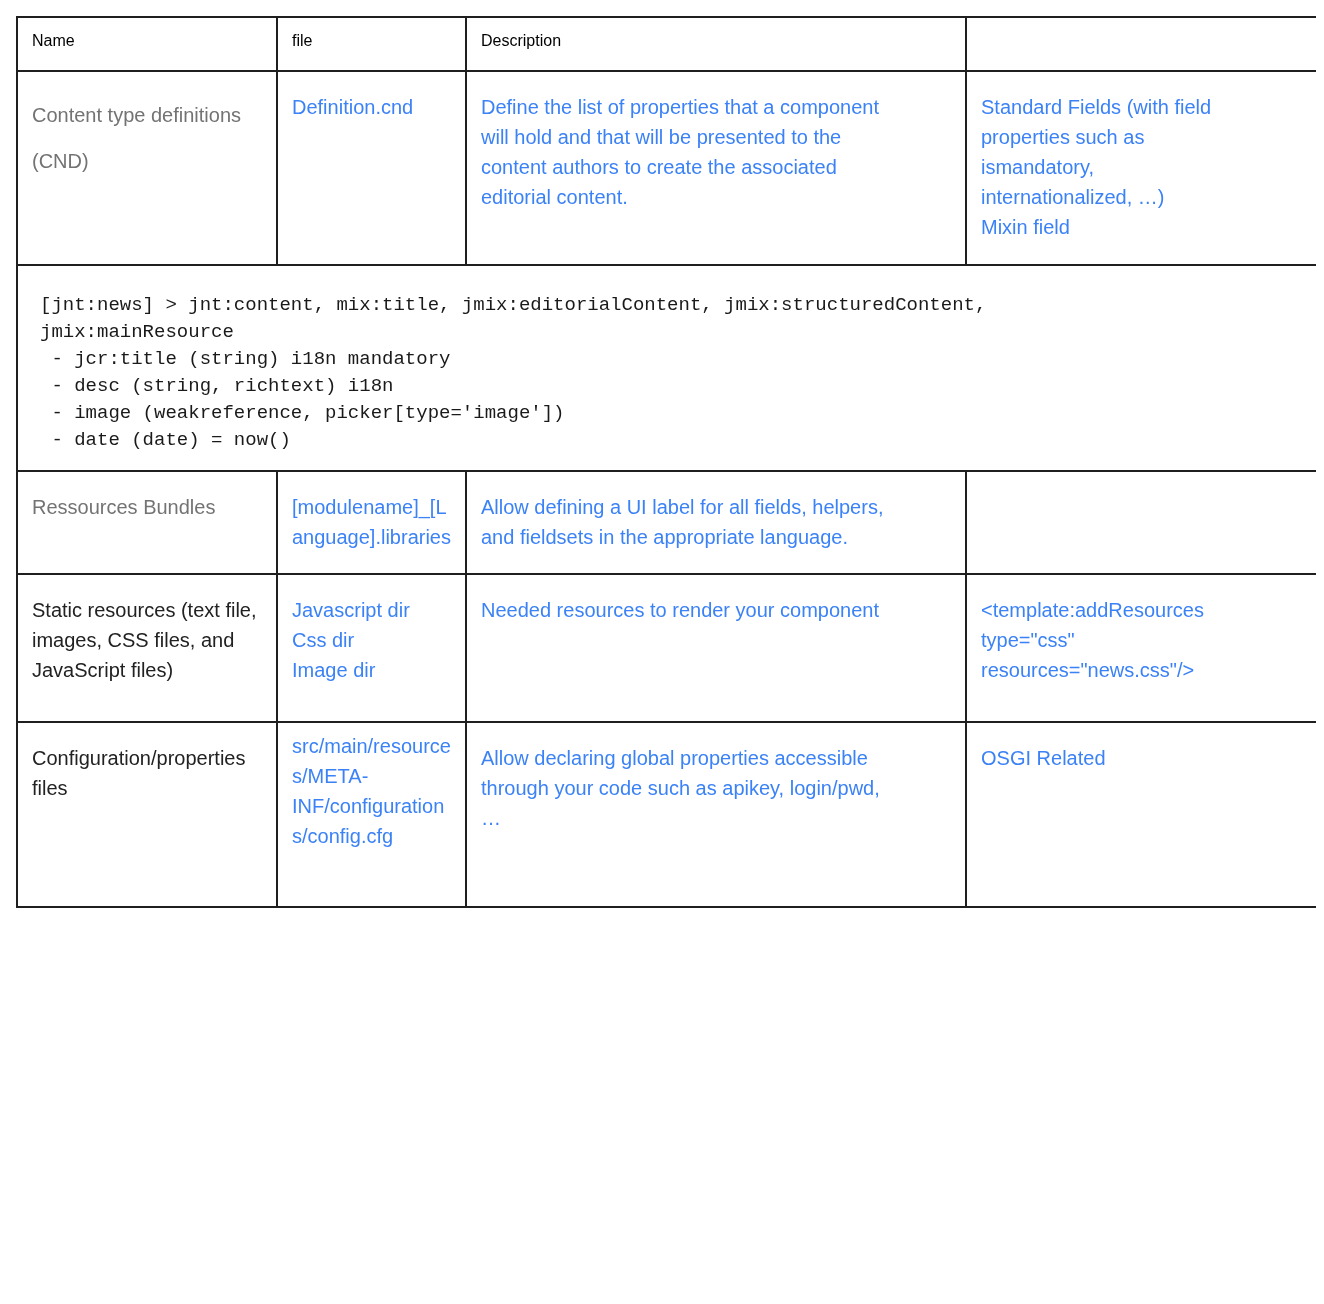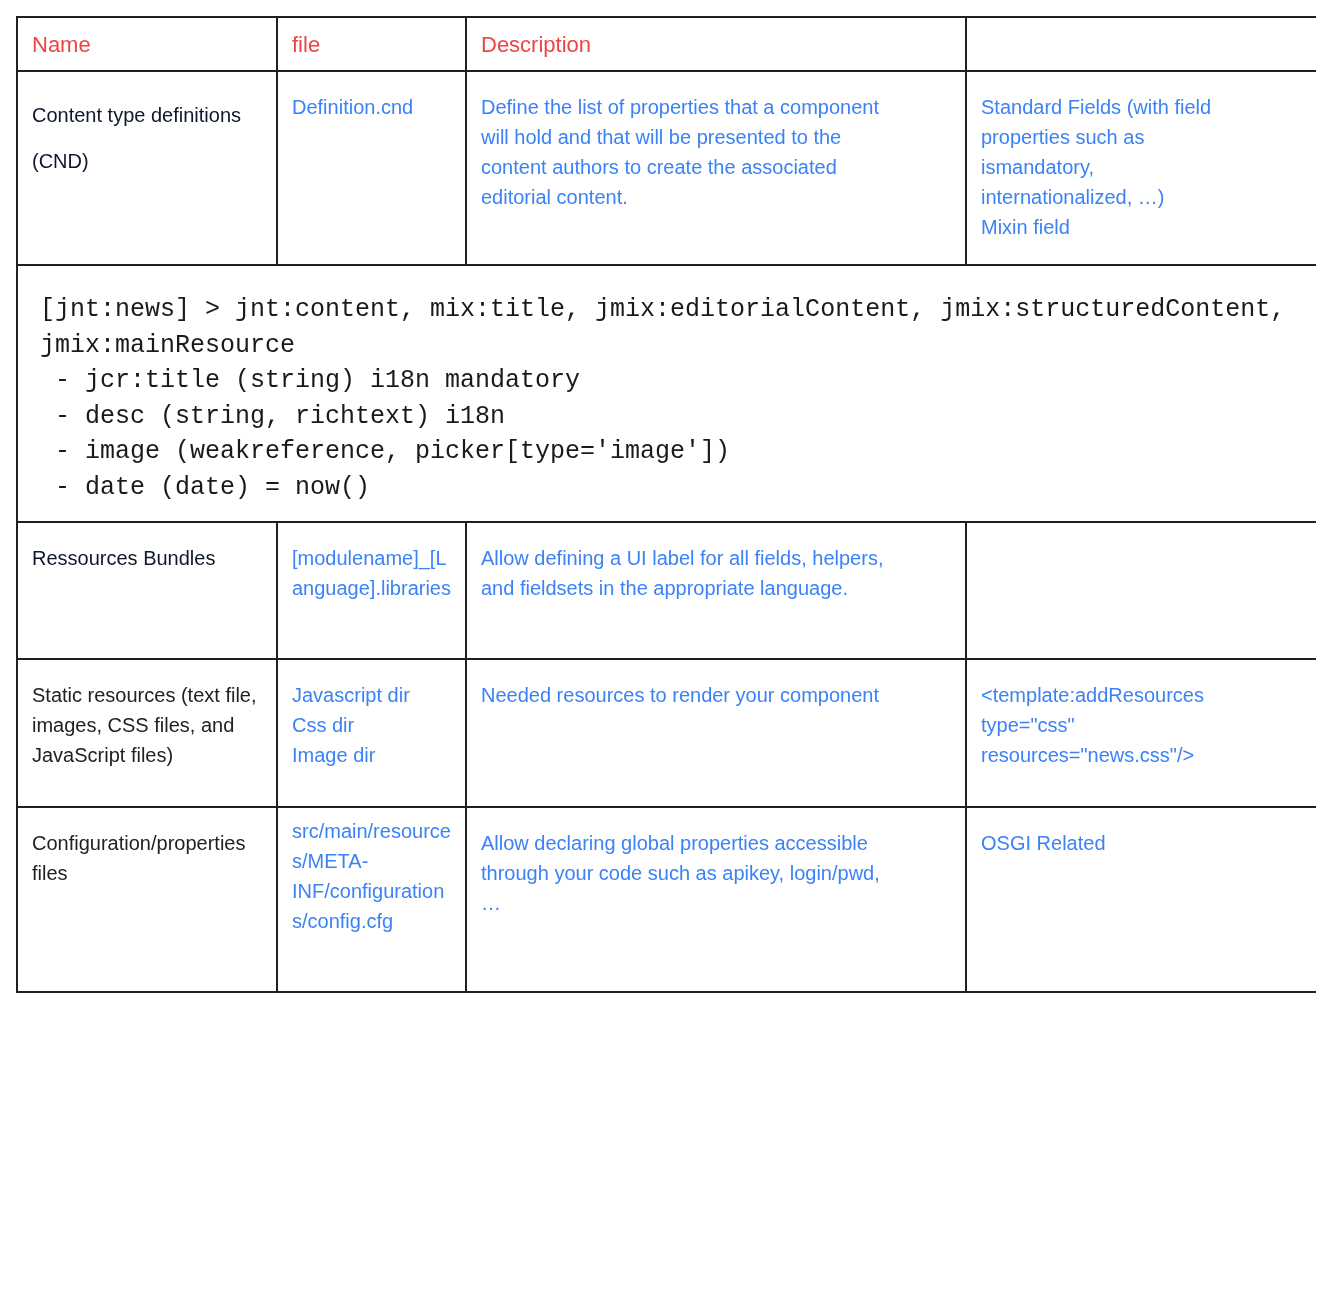--- a/index.html
+++ b/index.html
@@ -15,41 +15,41 @@
   }
   table.components td, table.components th {
     border: 2px solid #1f1f1f;
     vertical-align: top;
     box-sizing: border-box;
     overflow: hidden;
   }
   th.head {
     font-weight: normal;
     text-align: left;
-    color: #ef4444;
-    font-size: 22px;
+    color: #000000;
+    font-size: 16px;
     padding: 12px 14px 8px 14px;
     line-height: 1.35;
   }
   td.cell {
     padding: 20px 14px 12px 14px;
     font-size: 20px;
     line-height: 1.5;
     color: #3b82f6;
   }
   td.name-cell { color: #222222; }
-  td.name-cell.link { color: #0f172a; }
+  td.name-cell.link { color: #737373; }
   td.lh-wide { line-height: 2.3; }
   td.file-cell { white-space: pre-line; overflow-wrap: anywhere; word-break: break-word; }
   td.desc-cell { padding-right: 60px; }
   td.notes-cell { white-space: pre-line; padding-right: 86px; }
   td.vmid { vertical-align: middle; padding-top: 8px; padding-bottom: 8px; }
   td.code-cell {
     font-family: "Liberation Mono", "DejaVu Sans Mono", monospace;
-    font-size: 25px;
+    font-size: 19px;
     line-height: 1.42;
     color: #1a1a1a;
     white-space: pre-wrap;
     padding: 26px 20px 16px 22px;
   }
 </style>
 </head>
 <body>
 
 <table class="components">
@@ -78,21 +78,21 @@
 
   <tr style="height:191px">
     <td class="code-cell" colspan="4">[jnt:news] &gt; jnt:content, mix:title, jmix:editorialContent, jmix:structuredContent,
 jmix:mainResource
  - jcr:title (string) i18n mandatory
  - desc (string, richtext) i18n
  - image (weakreference, picker[type='image'])
  - date (date) = now()</td>
   </tr>
 
-  <tr style="height:137px">
+  <tr style="height:103px">
     <td class="cell name-cell link">Ressources Bundles</td>
     <td class="cell file-cell">[modulename]_[Language].libraries</td>
     <td class="cell desc-cell">Allow defining a UI label for all fields, helpers, and fieldsets in the appropriate language.</td>
     <td class="cell notes-cell"></td>
   </tr>
 
 
   <tr style="height:148px">
     <td class="cell name-cell">Static resources (text file, images, CSS files, and JavaScript files)</td>
     <td class="cell file-cell">Javascript dir

